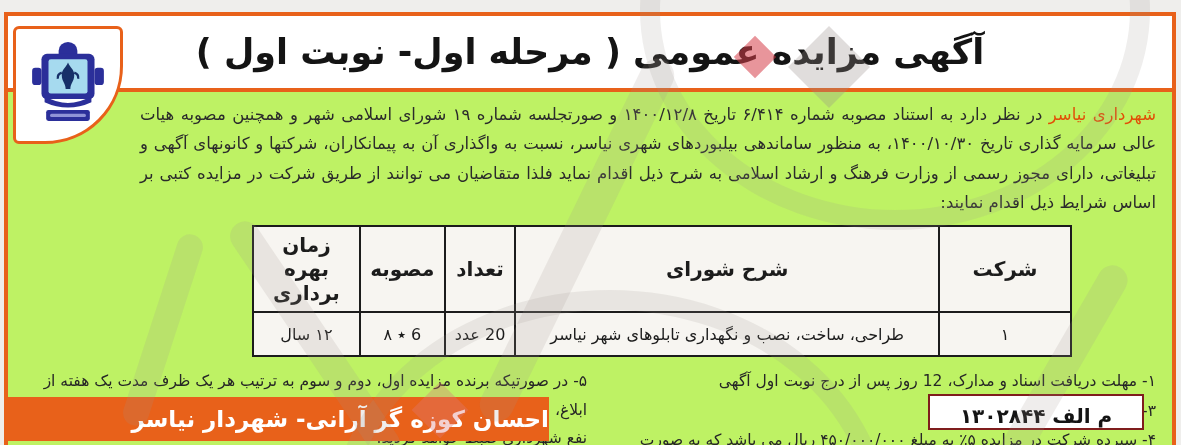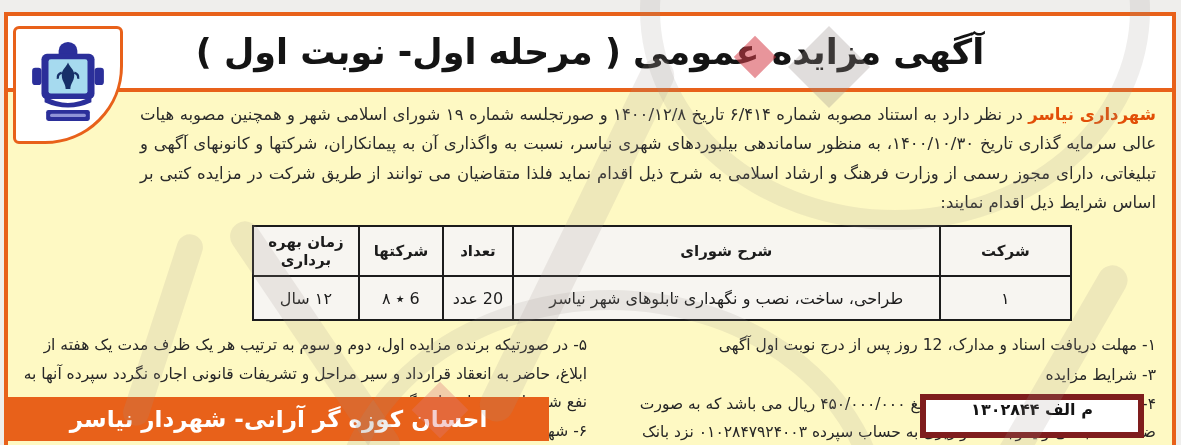--- a/index.html
+++ b/index.html
@@ -3,21 +3,21 @@
 <meta charset="utf-8">
 <style>
   html,body{margin:0;padding:0;}
   body{
     width:1181px;height:445px;position:relative;overflow:hidden;
     background:#efeeec;
     font-family:"DejaVu Sans", sans-serif;
   }
   .ad{
     position:absolute;left:4px;right:5px;top:12px;bottom:0;
-    background:#fef9c3;
+    background:#bef264;
     border:4px solid #e8611a;border-bottom:none;
     box-sizing:border-box;
   }
   
   .title-band{
     height:72px;background:#ffffff;border-bottom:4px solid #e8611a;
     display:flex;align-items:center;justify-content:center;direction:rtl;
   }
   .title-band h1{
     margin:0;font-size:35px;font-weight:bold;color:#141414;letter-spacing:-.5px;
@@ -32,55 +32,55 @@
   }
   .logo-box svg{width:78px;height:96px;}
   
   .content{
     position:relative;padding:8px 16px 0 14px;direction:rtl;
   }
   .intro{
     font-size:16.5px;line-height:1.78;color:#2b2b2b;
     text-align:justify;margin:0;
   }
-  .intro .lead{color:#e24e07;font-weight:bold;}
+  .intro .lead{color:#e24e07;font-weight:normal;}
   .logo-spacer{float:left;width:118px;height:62px;}
   
   table.auction{
     border-collapse:collapse;direction:rtl;
     width:820px;margin:8px 84px 10px auto;
     background:#f7f5f1;
   }
   table.auction th,table.auction td{
     border:2.5px solid #1c1c1c;text-align:center;color:#1c1c1c;
     padding:6px 4px;
   }
-  table.auction th{font-size:15px;font-weight:bold;height:26px;}
+  table.auction th{font-size:20px;font-weight:bold;height:26px;}
   table.auction td{font-size:16px;height:30px;}
   .col-row{width:128px}.col-desc{width:450px}.col-qty{width:62px}
   .col-dim{width:76px}.col-time{width:100px}
   
   .conditions{
     display:flex;direction:rtl;gap:26px;margin-top:2px;
   }
   .cond-col{font-size:15.5px;line-height:1.82;color:#262626;text-align:right;}
   .cond-col.right{width:49%;}
   .cond-col.left{width:51%;}
   .cond-item{margin:0 0 1px 0;}
   
   .signature-bar{
     position:absolute;left:0;top:381px;width:541px;height:44px;
-    background:#e8611a;color:#fff;display:flex;align-items:center;justify-content:center;
+    background:#e8611a;color:#fff;display:flex;align-items:center;justify-content:flex-start;
     font-size:23px;font-weight:bold;direction:rtl;z-index:11;
   }
   .adcode-box{
     position:absolute;right:28px;top:378px;width:212px;height:32px;
-    background:#fff;border:6px solid #7f1d1d;
-    display:flex;align-items:flex-start;justify-content:center;
-    font-size:16px;font-weight:bold;color:#141414;direction:rtl;z-index:11;
+    background:#fff;border:2px solid #7f1d1d;
+    display:flex;align-items:flex-end;justify-content:center;
+    font-size:20px;font-weight:bold;color:#141414;direction:rtl;z-index:11;
   }
   
   .wm{position:absolute;pointer-events:none;z-index:20;}
   .wm-ring{border:20px solid rgba(158,148,142,.16);border-radius:50%;}
   .wm-stroke{background:rgba(158,148,142,.17);border-radius:18px;}
   .wm-diamond{transform:rotate(45deg);}
 </style>
 </head>
 <body>
 
@@ -109,21 +109,21 @@
   <div class="content">
 
     <p class="intro"><span class="logo-spacer"></span><span class="lead">شهرداری نیاسر</span><span> در نظر دارد به استناد مصوبه شماره ۶/۴۱۴ تاریخ ۱۴۰۰/۱۲/۸ و صورتجلسه شماره ۱۹ شورای اسلامی شهر و همچنین مصوبه هیات عالی سرمایه گذاری تاریخ ۱۴۰۰/۱۰/۳۰، به منظور ساماندهی بیلبوردهای شهری نیاسر، نسبت به واگذاری آن به پیمانکاران، شرکتها و کانونهای آگهی و تبلیغاتی، دارای مجوز رسمی از وزارت فرهنگ و ارشاد اسلامی به شرح ذیل اقدام نماید فلذا متقاضیان می توانند از طریق شرکت در مزایده کتبی بر اساس شرایط ذیل اقدام نمایند:</span></p>
 
     <table class="auction">
       <thead>
         <tr>
           <th class="col-row">شرکت</th>
           <th class="col-desc">شرح شورای</th>
           <th class="col-qty">تعداد</th>
-          <th class="col-dim">شرکتها</th>
+          <th class="col-dim">مصوبه</th>
           <th class="col-time">زمان بهره برداری</th>
         </tr>
       </thead>
       <tbody>
         <tr>
           <td>۱</td>
           <td>طراحی، ساخت، نصب و نگهداری تابلوهای شهر نیاسر</td>
           <td>20 عدد</td>
           <td>6 ٭ ۸</td>
           <td>۱۲ سال</td>

